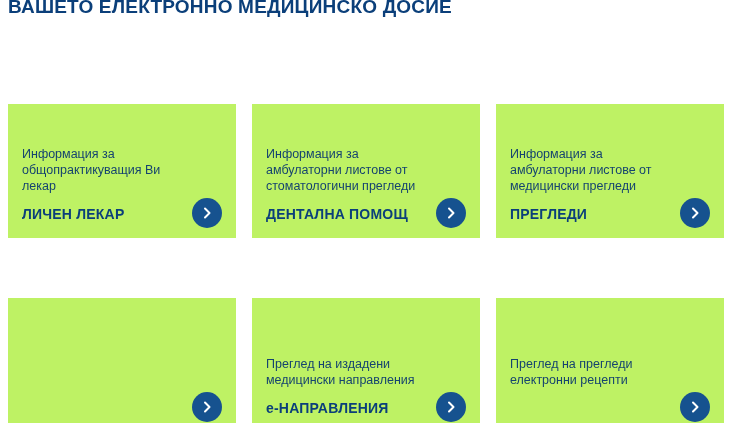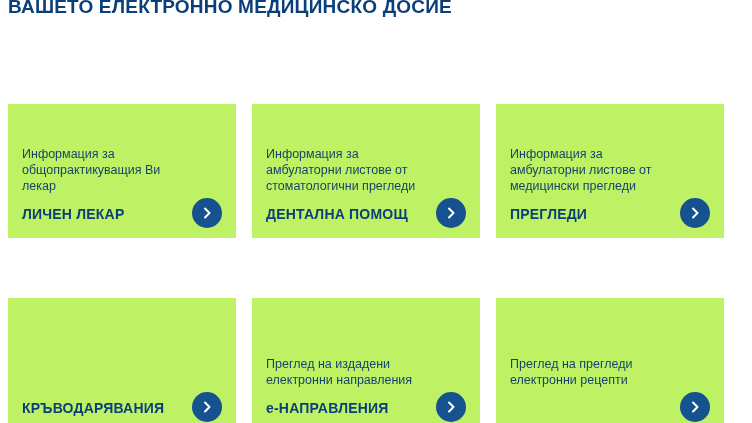--- a/index.html
+++ b/index.html
@@ -117,30 +117,29 @@
       <div class="card-desc">Информация за амбулаторни листове от медицински прегледи</div>
       <div class="card-title">ПРЕГЛЕДИ</div>
       <div class="card-arrow">
         <svg width="14" height="14" viewBox="0 0 14 14" aria-hidden="true">
           <polyline points="5,2.5 9.5,7 5,11.5" fill="none" stroke="#ffffff" stroke-width="2" stroke-linecap="round" stroke-linejoin="round"></polyline>
         </svg>
       </div>
     </div>
 
     <div class="card">
-      <div class="card-title">КРЪВОДАРЯВАНИЯ</div>
       <div class="card-arrow">
         <svg width="14" height="14" viewBox="0 0 14 14" aria-hidden="true">
           <polyline points="5,2.5 9.5,7 5,11.5" fill="none" stroke="#ffffff" stroke-width="2" stroke-linecap="round" stroke-linejoin="round"></polyline>
         </svg>
       </div>
     </div>
 
     <div class="card">
-      <div class="card-desc">Преглед на издадени електронни направления</div>
+      <div class="card-desc">Преглед на издадени медицински направления</div>
       <div class="card-title">е-НАПРАВЛЕНИЯ</div>
       <div class="card-arrow">
         <svg width="14" height="14" viewBox="0 0 14 14" aria-hidden="true">
           <polyline points="5,2.5 9.5,7 5,11.5" fill="none" stroke="#ffffff" stroke-width="2" stroke-linecap="round" stroke-linejoin="round"></polyline>
         </svg>
       </div>
     </div>
 
     <div class="card">
       <div class="card-desc">Преглед на прегледи електронни рецепти</div>

